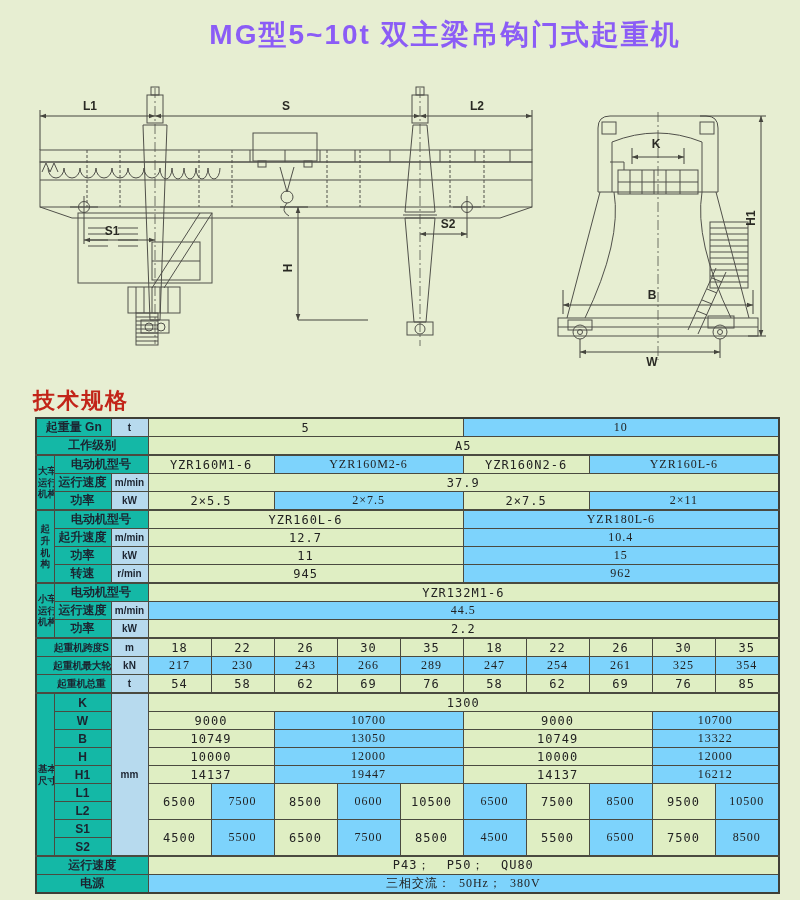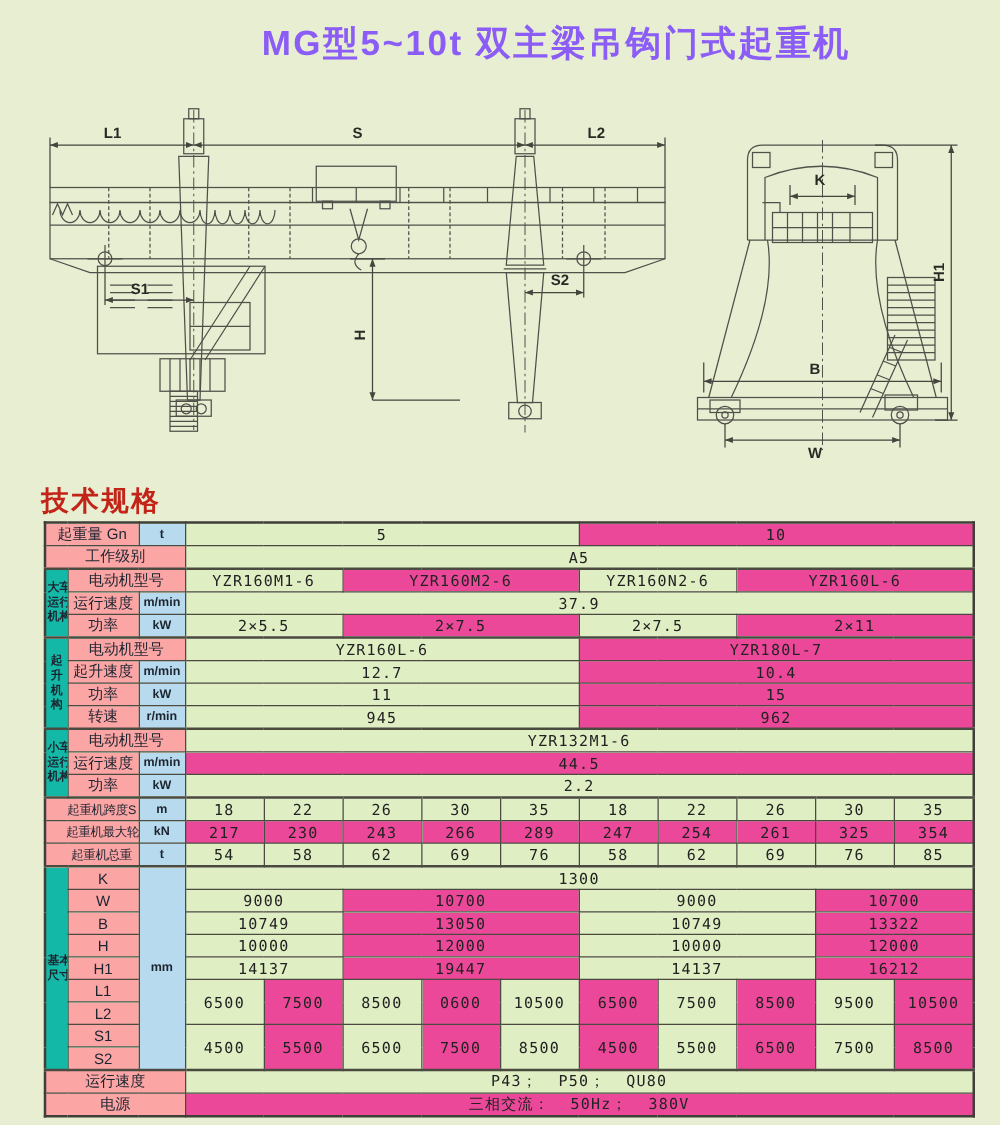--- a/index.html
+++ b/index.html
@@ -6,28 +6,28 @@
   body{width:800px;height:900px;background:#e7eed2;font-family:"Liberation Sans",sans-serif;position:relative;overflow:hidden;}
   .page{position:absolute;inset:0;}
   .title{position:absolute;top:16px;left:0;width:800px;text-align:center;
          font-size:28px;font-weight:bold;color:#8b5cf6;letter-spacing:2px;padding-left:45px;}
   .drawing{position:absolute;top:86px;left:0;}
   .section-h{position:absolute;top:386px;left:33px;font-size:22px;font-weight:bold;color:#c22418;letter-spacing:2px;}
   table.spec{position:absolute;top:417px;left:35px;width:745px;border-collapse:collapse;table-layout:fixed;
              border:2px solid #3f3f37;}
   table.spec td{border:1px solid #4a4a40;height:17px;padding:0 1px;text-align:center;vertical-align:middle;
                 overflow:hidden;white-space:pre;}
-  td.lbl{background:#fca5a5;font-weight:normal;font-size:12px;color:#1c2430;}
+  td.lbl{background:#14b8a6;font-weight:bold;font-size:12px;color:#1c2430;}
   td.lbl.long{font-size:10px;letter-spacing:-0.3px;padding-left:16px;}
   td.unit{background:#b7daee;font-weight:bold;font-size:10px;color:#1c2430;}
   td.gcell{background:#14b8a6;font-weight:bold;font-size:9.5px;color:#1c2430;line-height:1.25;}
   td.gcell div{white-space:nowrap;}
   td.val{font-family:"DejaVu Sans Mono","Liberation Mono",monospace;font-size:12px;letter-spacing:1px;color:#222;}
   td.cg{background:#dfeec3;}
-  td.cb{background:#ec4899;}
+  td.cb{background:#7dd3fc;font-family:Liberation Serif, serif;}
   td.sp{border-left-width:2px;}
   tr.tt td{border-top-width:2px;}
   svg .ln{stroke:#50504a;stroke-width:1;fill:none;}
   svg .dash{stroke-dasharray:3,2;}
   svg .cl{stroke:#50504a;stroke-width:0.8;fill:none;stroke-dasharray:10,3,2,3;}
   svg .dim{stroke:#45453e;stroke-width:1;fill:none;}
   svg text{font-family:"Liberation Sans",sans-serif;font-size:12px;font-weight:bold;fill:#2a2a24;}
 </style>
 </head>
 <body>
@@ -216,21 +216,21 @@
           <td class="unit">kW</td>
           <td class="val cg" colspan="2">2×5.5</td>
           <td class="val cb" colspan="3">2×7.5</td>
           <td class="val cg sp" colspan="2">2×7.5</td>
           <td class="val cb" colspan="3">2×11</td>
         </tr>
         <tr class="tt">
           <td class="gcell" rowspan="4"><div>起</div><div>升</div><div>机</div><div>构</div></td>
           <td class="lbl" colspan="2">电动机型号</td>
           <td class="val cg" colspan="5">YZR160L-6</td>
-          <td class="val cb sp" colspan="5">YZR180L-7</td>
+          <td class="val cb sp" colspan="5">YZR180L-6</td>
         </tr>
         <tr>
           <td class="lbl">起升速度</td>
           <td class="unit">m/min</td>
           <td class="val cg" colspan="5">12.7</td>
           <td class="val cb sp" colspan="5">10.4</td>
         </tr>
         <tr>
           <td class="lbl">功率</td>
           <td class="unit">kW</td>

